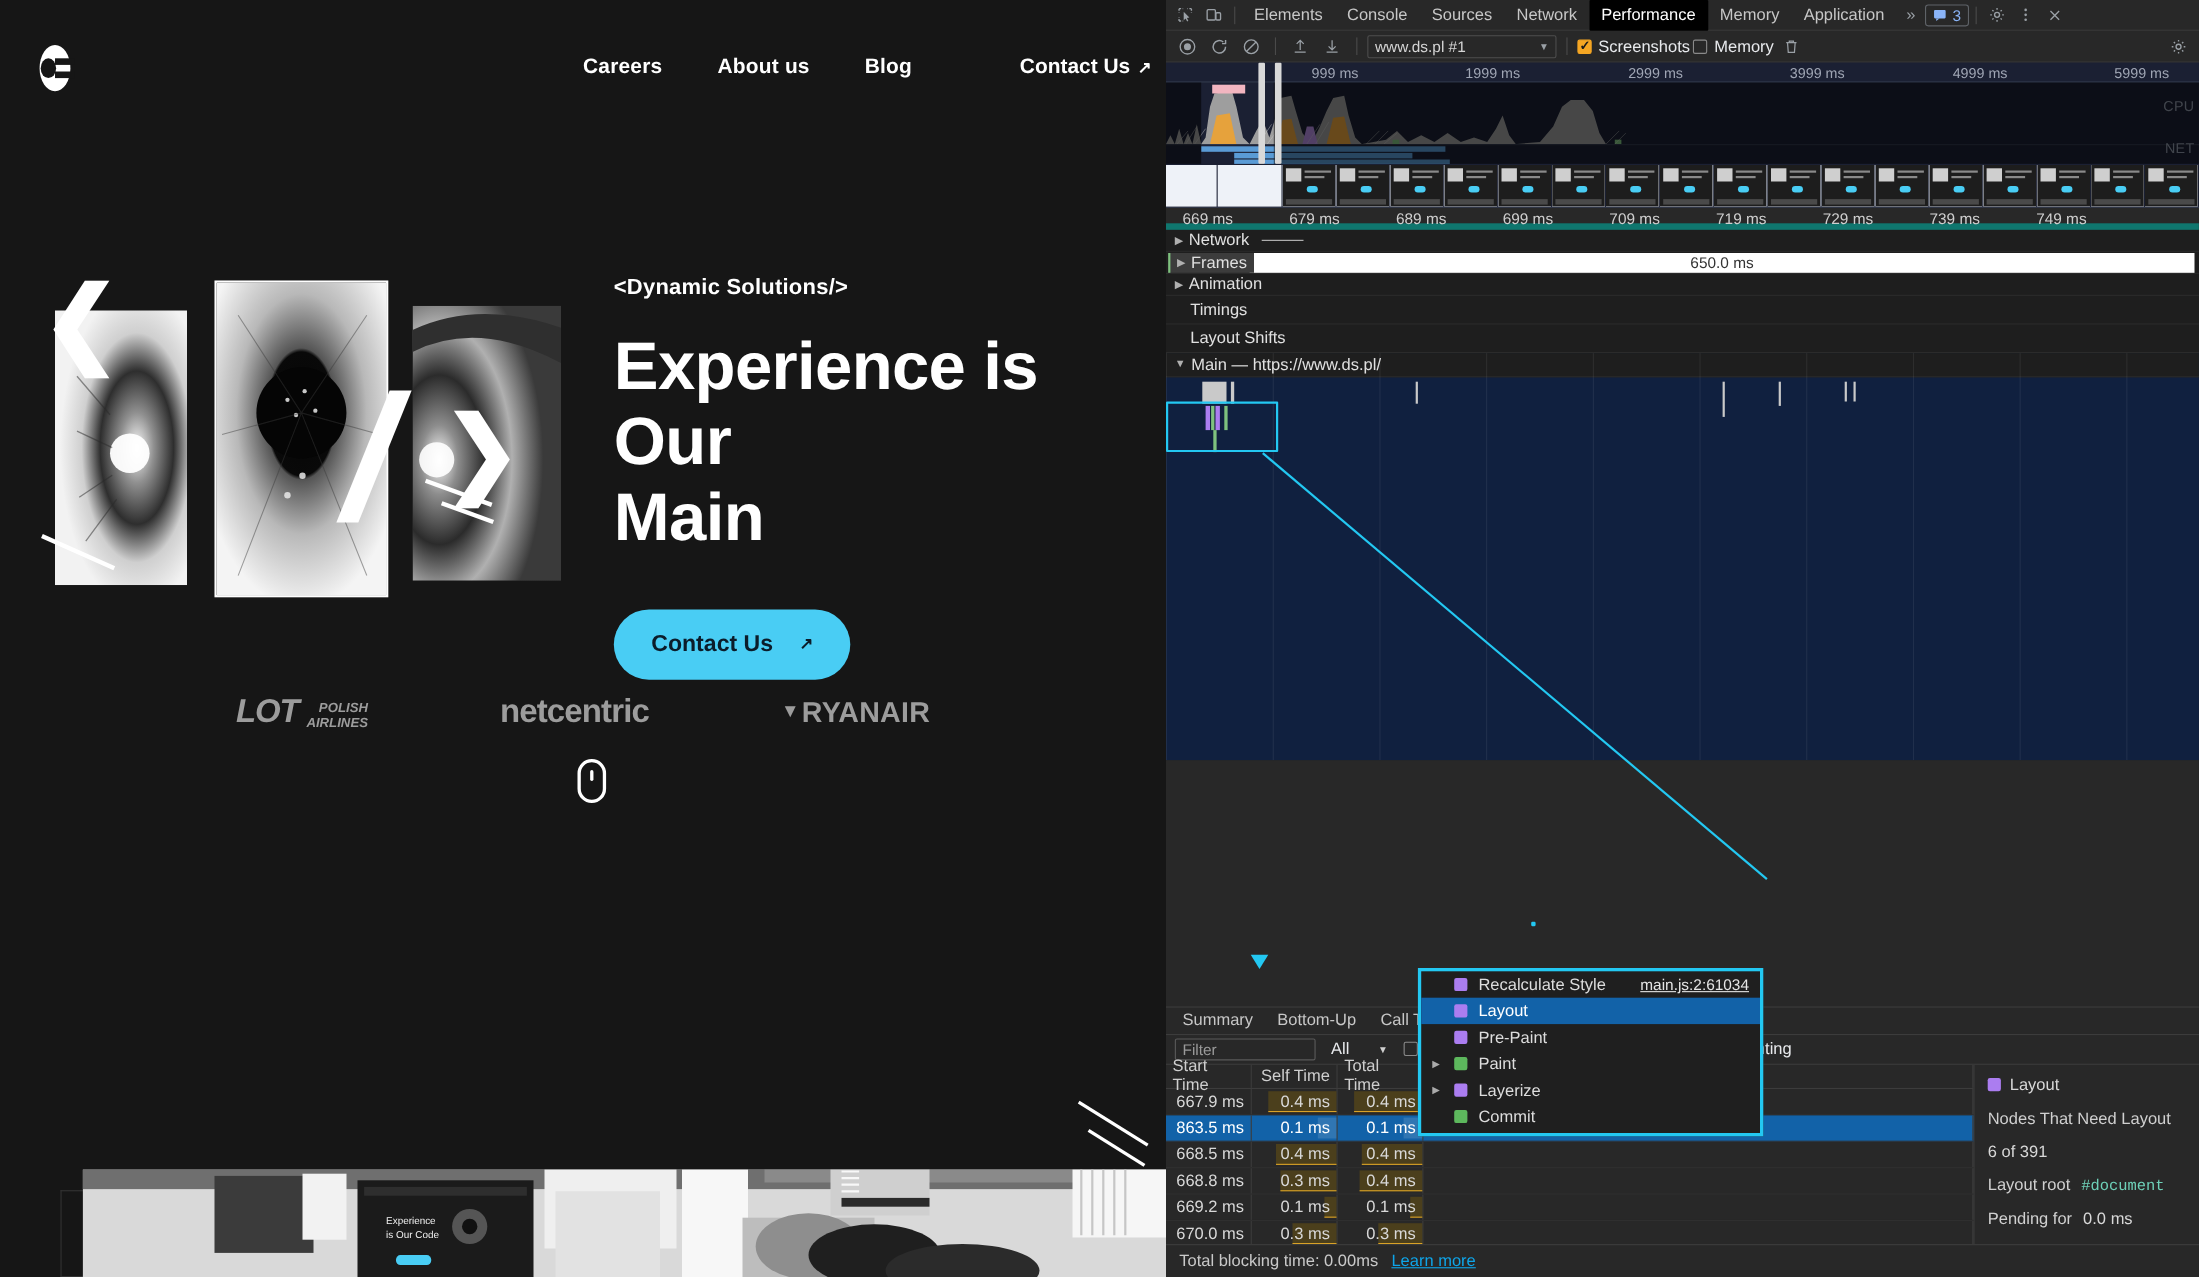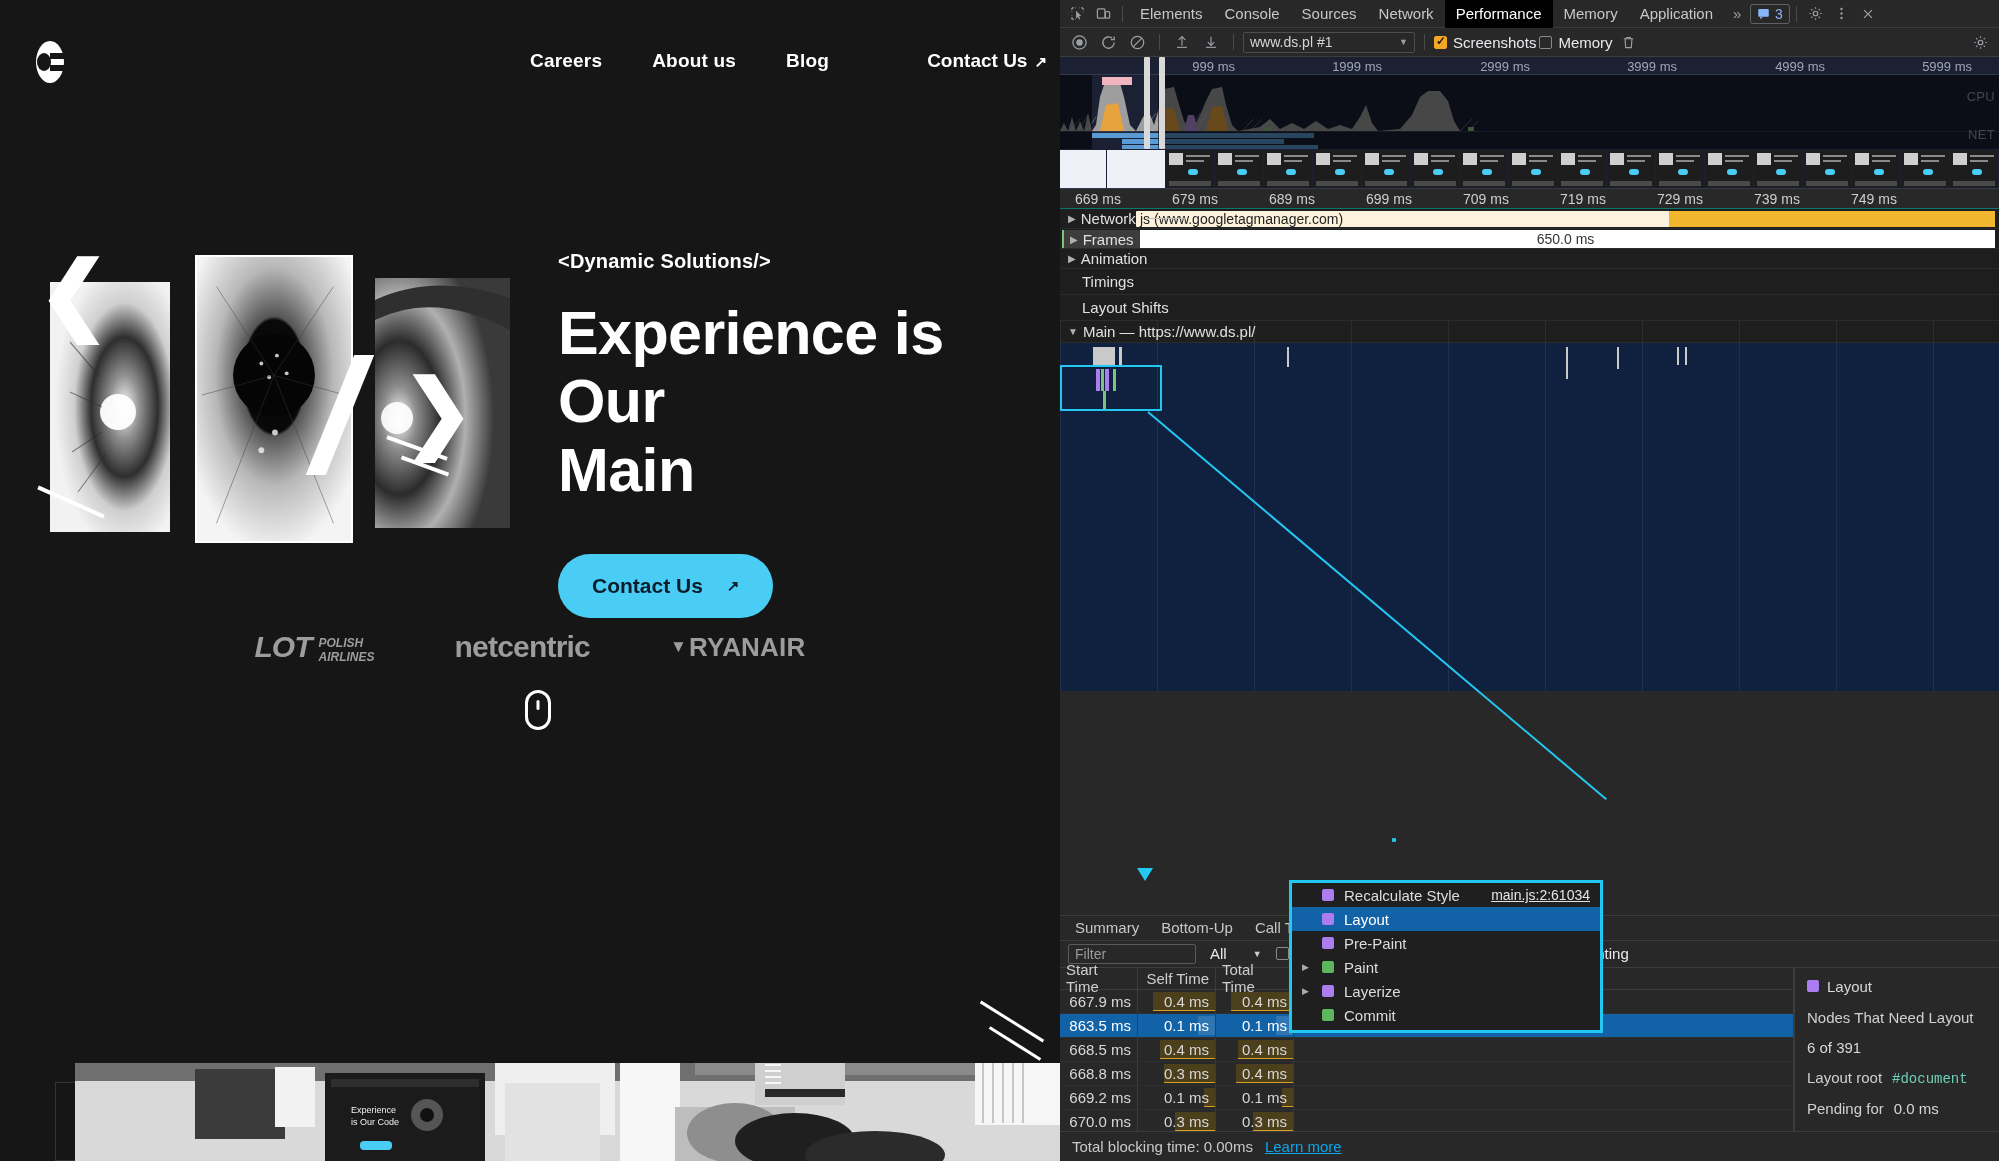--- a/index.html
+++ b/index.html
@@ -85,21 +85,21 @@
     display: inline-flex; align-items: center; gap: 24px;
     background: #49cdf4; color: #0b1c2a;
     font-size: 21px; font-weight: 700;
     border: none; border-radius: 40px;
     padding: 20px 34px; cursor: pointer;
     font-family: "Liberation Sans", sans-serif;
   }
 
   .logos-row {
     position: absolute; top: 630px; left: 0; width: 1060px;
-    display: flex; align-items: center; justify-content: center; gap: 80px;
+    display: flex; align-items: center; justify-content: center; gap: 120px; text-align: right;
   }
   .client-logo { color: #9c9c9c; font-weight: 800; white-space: nowrap; }
   .lot-logo { display: flex; align-items: flex-end; gap: 7px; }
   .lot-main { font-size: 30px; font-style: italic; font-weight: 900; letter-spacing: -1px; }
   .lot-sub { font-size: 12px; font-style: italic; font-weight: 700; line-height: 1.12; }
   .netcentric { font-size: 30px; font-weight: 700; letter-spacing: -0.8px; }
   .ryanair { font-size: 26px; font-weight: 800; letter-spacing: 0.2px; display: flex; align-items: center; gap: 2px;}
   .harp { font-size: 17px; }
 
   .scroll-mouse {
@@ -221,21 +221,21 @@
   }
   .film-frame {
     flex: 0 0 auto; height: 38px; margin: 1px 1px 1px 0;
     background: #eef2f8; position: relative; overflow: hidden;
   }
   .film-mini { width: 100%; height: 100%; display: block; }
 
   
   .ruler2 {
     position: relative; height: 20px; background: #282828;
-    border-bottom: 1px solid #0f766e;
+    border-bottom: 6px solid #0f766e;
   }
   .r2-tick {
     position: absolute; top: 2px; color: #cfcfcf; font-size: 14px;
     transform: translateX(-50%); white-space: nowrap;
   }
 
   
   .tracks { position: relative; background: #1e1e1e; }
   .track-row {
     position: relative; height: 20px; display: flex; align-items: center;
@@ -908,24 +908,20 @@
       <span class="r2-tick" style="left:814px">749 ms</span>
     </div>
 
     <div class="tracks">
       <div class="track-row">
         <div class="track-title">
           <span class="tri">▶</span>
           <span>Network</span>
           <span class="net-dash"></span>
         </div>
-        <div class="net-request">
-          <div class="net-request-tail"></div>
-          <span style="position:relative;z-index:2">js (www.googletagmanager.com)</span>
-        </div>
       </div>
 
       <div class="frames-row">
         <div class="frame-bar">
           <span>650.0 ms</span>
         </div>
         <div class="frames-label-chip">
           <span class="tri">▶</span>
           <span>Frames</span>
         </div>

